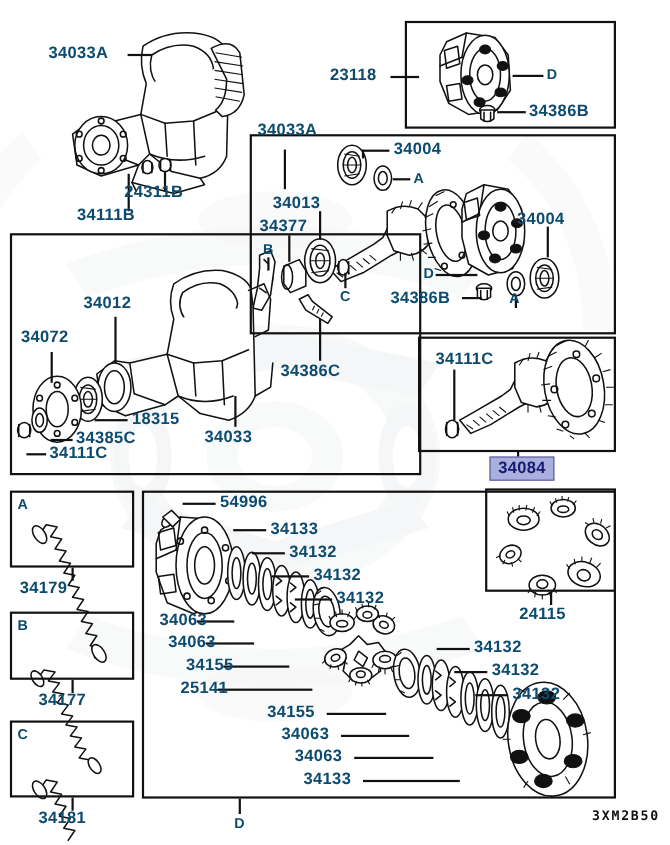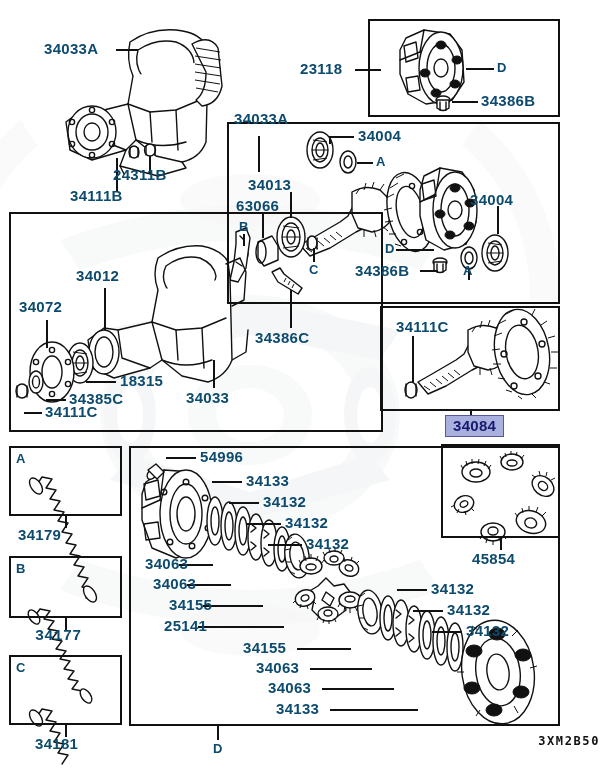--- a/index.html
+++ b/index.html
@@ -585,21 +585,21 @@
   <div class="lbl" style="left:70px;  top:188px;">34111B</div>
 
   <div class="lbl" style="left:300px; top:61px;">23118</div>
   <div class="lbl box-key" style="left:497px; top:61px;">D</div>
   <div class="lbl" style="left:481px; top:93px;">34386B</div>
 
   <div class="lbl" style="left:234px; top:111px;">34033A</div>
   <div class="lbl" style="left:358px; top:128px;">34004</div>
   <div class="lbl box-key" style="left:376px; top:155px;">A</div>
   <div class="lbl" style="left:248px; top:177px;">34013</div>
-  <div class="lbl" style="left:236px; top:198px;">63066</div>
+  <div class="lbl" style="left:236px; top:198px;">34377</div>
   <div class="lbl box-key" style="left:239px; top:220px;">B</div>
   <div class="lbl box-key" style="left:309px; top:263px;">C</div>
   <div class="lbl box-key" style="left:385px; top:242px;">D</div>
   <div class="lbl" style="left:355px; top:263px;">34386B</div>
   <div class="lbl box-key" style="left:463px; top:264px;">A</div>
   <div class="lbl" style="left:470px; top:192px;">34004</div>
 
   <div class="lbl" style="left:76px;  top:268px;">34012</div>
   <div class="lbl" style="left:19px;  top:299px;">34072</div>
   <div class="lbl" style="left:120px; top:373px;">18315</div>
@@ -607,25 +607,25 @@
   <div class="lbl" style="left:45px;  top:404px;">34111C</div>
   <div class="lbl" style="left:186px; top:390px;">34033</div>
   <div class="lbl" style="left:255px; top:330px;">34386C</div>
 
   <div class="lbl" style="left:396px; top:319px;">34111C</div>
   <div class="lbl hl" style="left:445px; top:415px;">34084</div>
 
   <div class="lbl box-key" style="left:16px; top:452px;">A</div>
   <div class="lbl" style="left:18px;  top:527px;">34179</div>
   <div class="lbl box-key" style="left:16px; top:562px;">B</div>
-  <div class="lbl" style="left:35px;  top:629px;font-family:Liberation Mono, monospace;">34177</div>
+  <div class="lbl" style="left:35px;  top:629px;">34177</div>
   <div class="lbl box-key" style="left:16px; top:661px;">C</div>
   <div class="lbl" style="left:35px;  top:736px;">34181</div>
 
-  <div class="lbl" style="left:472px; top:551px;">45854</div>
+  <div class="lbl" style="left:472px; top:551px;">24115</div>
 
   <div class="lbl" style="left:200px; top:449px;">54996</div>
   <div class="lbl" style="left:246px; top:473px;">34133</div>
   <div class="lbl" style="left:263px; top:494px;">34132</div>
   <div class="lbl" style="left:285px; top:515px;">34132</div>
   <div class="lbl" style="left:306px; top:536px;">34132</div>
   <div class="lbl" style="left:145px; top:556px;">34063</div>
   <div class="lbl" style="left:153px; top:576px;">34063</div>
   <div class="lbl" style="left:169px; top:597px;">34155</div>
   <div class="lbl" style="left:164px; top:618px;">25141</div>

